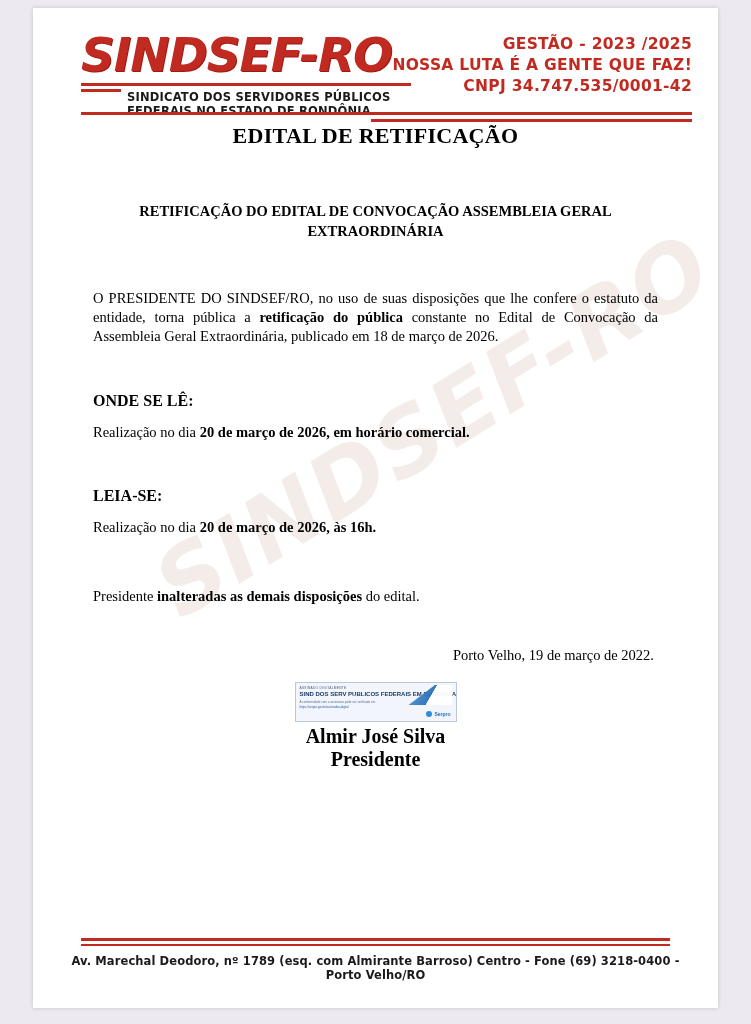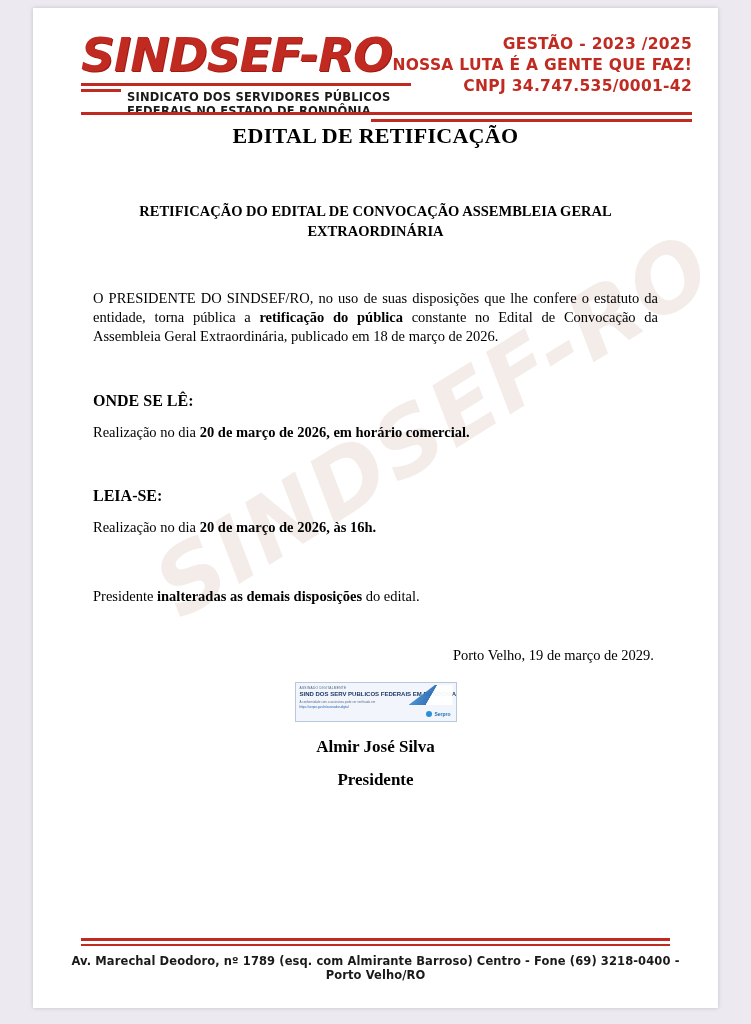--- a/index.html
+++ b/index.html
@@ -246,23 +246,23 @@
     position: absolute;
     right: 3px;
     top: 2px;
     width: 44px;
     height: 20px;
     background: linear-gradient(120deg, #4fa3e3 0%, #2f6fb5 50%, #ffffff 51%, #ffffff 100%);
     clip-path: polygon(0 100%, 60% 0, 100% 0, 100% 100%);
     opacity: 0.95;
   }
   .sig-name {
-    margin-top: 16px;
-    font-weight: bold;
-    font-size: 17px;
+    margin-top: 6px;
+    font-weight: bold;
+    font-size: 20px;
     line-height: 17px;
   }
 
   
   .footer {
     position: absolute;
     left: 0;
     right: 0;
     bottom: 26px;
     z-index: 2;
@@ -338,21 +338,21 @@
 
     <div class="section-label">LEIA-SE:</div>
     <div class="section-text">
       <span>Realização no dia </span><b>20 de março de 2026, às 16h.</b>
     </div>
 
     <div class="closing">
       <span>Presidente </span><b>inalteradas as demais disposições</b><span> do edital.</span>
     </div>
 
-    <div class="place-date">Porto Velho, 19 de março de 2029.</div>
+    <div class="place-date">Porto Velho, 19 de março de 2022.</div>
 
     <div class="signature">
       <div class="sig-stamp">
         <div class="swoosh"></div>
         <div class="l1">ASSINADO  DIGITALMENTE</div>
         <div class="l2">SIND DOS SERV PUBLICOS FEDERAIS EM RONDONIA</div>
         <div class="l3">A conformidade com a assinatura pode ser verificada em</div>
         <div class="l4">https://serpro.gov.br/assinador-digital</div>
         <div class="serpro">Serpro</div>
       </div>

